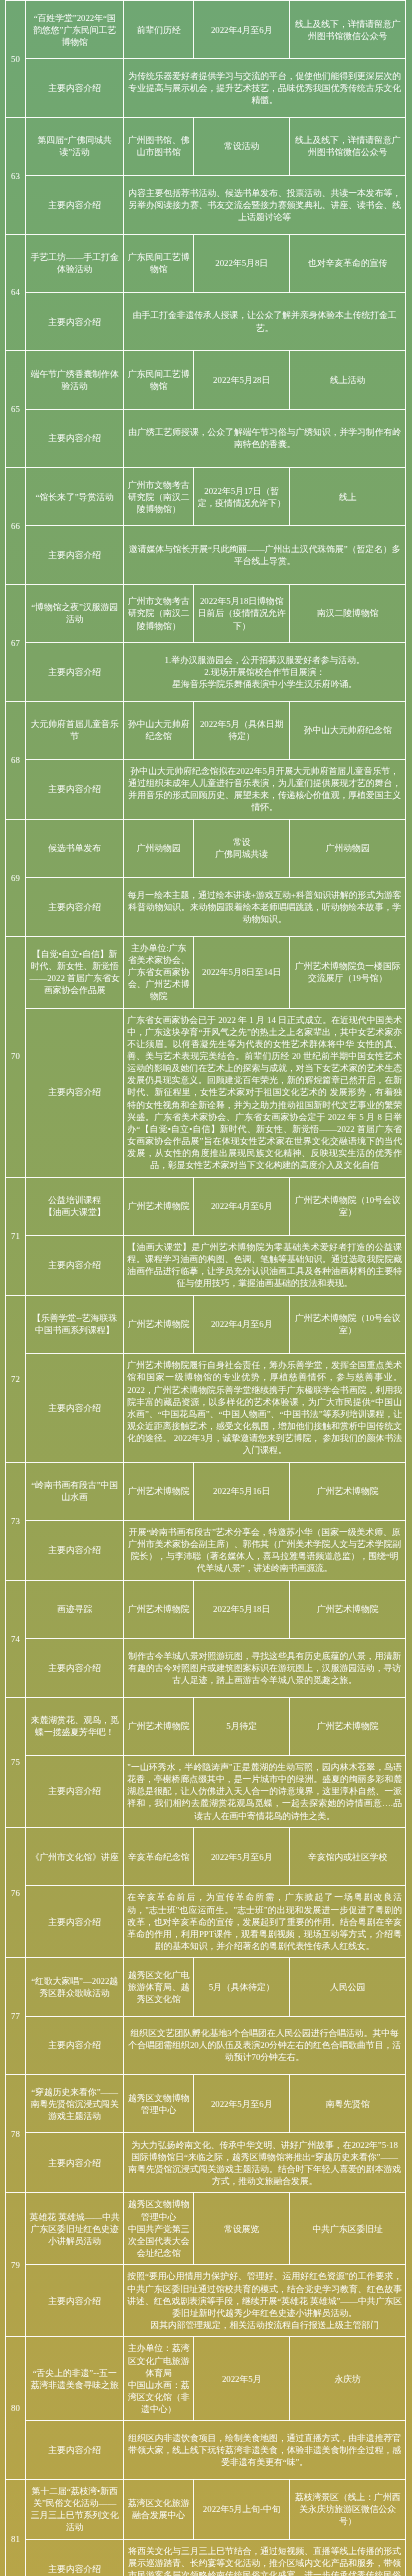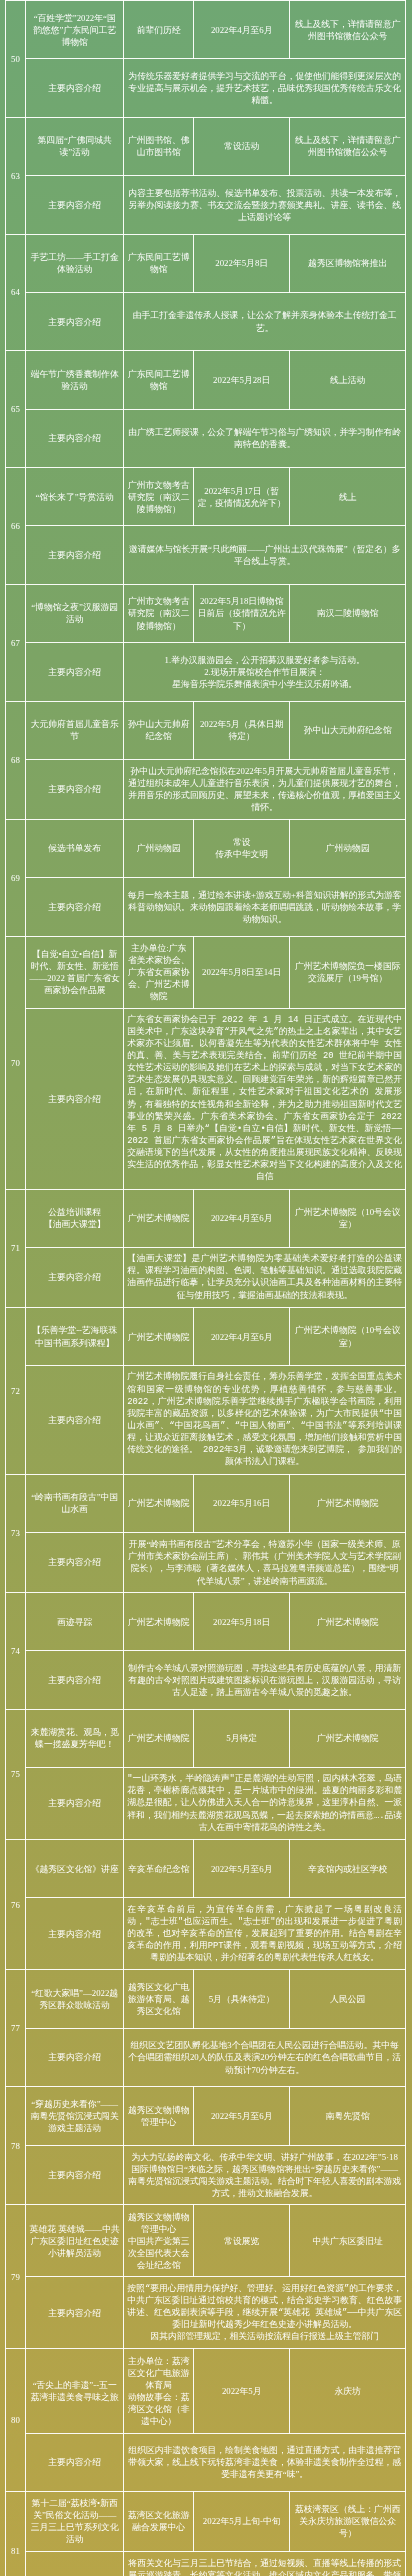--- a/index.html
+++ b/index.html
@@ -47,21 +47,20 @@
     padding:1px;
   }
   tr.row-main td{height:47px;}
   tr.row-intro td{height:47px;}
   td.cell-desc{
     padding:6.2px 7.2px;
   }
   td.cell-desc.justify{
     text-align:justify;
     text-align-last:center;
-    font-family:Liberation Mono, monospace;
   }
   td.cell-intro-label{font-size:8.8px;}
 </style>
 </head>
 <body>
 
 <table class="events">
   <colgroup>
     <col style="width:20.6px">
     <col style="width:98px">
@@ -92,21 +91,21 @@
   <tr class="row-intro">
     <td class="cell-intro-label">主要内容介绍</td>
     <td class="cell-desc" colspan="3">内容主要包括荐书活动、候选书单发布、投票活动、共读一本发布等，另举办阅读接力赛、书友交流会暨接力赛颁奖典礼、讲座、读书会、线上话题讨论等</td>
   </tr>
 
   <tr class="row-main">
     <td class="cell-no" rowspan="2">64</td>
     <td class="cell-name">手艺工坊——手工打金体验活动</td>
     <td class="cell-org">广东民间工艺博物馆</td>
     <td class="cell-date">2022年5月8日</td>
-    <td class="cell-loc">越秀区博物馆将推出</td>
+    <td class="cell-loc">也对辛亥革命的宣传</td>
   </tr>
   <tr class="row-intro">
     <td class="cell-intro-label">主要内容介绍</td>
     <td class="cell-desc" colspan="3">由手工打金非遗传承人授课，让公众了解并亲身体验本土传统打金工艺。</td>
   </tr>
 
   <tr class="row-main">
     <td class="cell-no" rowspan="2">65</td>
     <td class="cell-name">端午节广绣香囊制作体验活动</td>
     <td class="cell-org">广东民间工艺博物馆</td>
@@ -154,21 +153,21 @@
   <tr class="row-intro">
     <td class="cell-intro-label">主要内容介绍</td>
     <td class="cell-desc" colspan="3">孙中山大元帅府纪念馆拟在2022年5月开展大元帅府首届儿童音乐节，通过组织未成年人儿童进行音乐表演，为儿童们提供展现才艺的舞台，并用音乐的形式回顾历史、展望未来，传递核心价值观，厚植爱国主义情怀。</td>
   </tr>
 
   <tr class="row-main">
     <td class="cell-no" rowspan="2">69</td>
     <td class="cell-name">候选书单发布</td>
     <td class="cell-org">广州动物园</td>
     <td class="cell-date">常设
-传承中华文明</td>
+广佛同城共读</td>
     <td class="cell-loc">广州动物园</td>
   </tr>
   <tr class="row-intro">
     <td class="cell-intro-label">主要内容介绍</td>
     <td class="cell-desc" colspan="3">每月一绘本主题，通过绘本讲读+游戏互动+科普知识讲解的形式为游客科普动物知识。来动物园跟着绘本老师唱唱跳跳，听动物绘本故事，学动物知识。</td>
   </tr>
 
   <tr class="row-main">
     <td class="cell-no" rowspan="2">70</td>
     <td class="cell-name">【自觉•自立•自信】新时代、新女性、新觉悟——2022 首届广东省女画家协会作品展</td>
@@ -237,21 +236,21 @@
     <td class="cell-date">5月待定</td>
     <td class="cell-loc">广州艺术博物院</td>
   </tr>
   <tr class="row-intro">
     <td class="cell-intro-label">主要内容介绍</td>
     <td class="cell-desc justify" colspan="3">"一山环秀水，半岭隐涛声"正是麓湖的生动写照，园内林木苍翠，鸟语花香，亭榭桥廊点缀其中，是一片城市中的绿洲。盛夏的绚丽多彩和麓湖总是很配，让人仿佛进入天人合一的诗意境界，这里淳朴自然、一派祥和，我们相约去麓湖赏花观鸟觅蝶，一起去探索她的诗情画意….品读古人在画中寄情花鸟的诗性之美。</td>
   </tr>
 
   <tr class="row-main">
     <td class="cell-no" rowspan="2">76</td>
-    <td class="cell-name">《越秀区文化馆》讲座</td>
+    <td class="cell-name">《广州市文化馆》讲座</td>
     <td class="cell-org">辛亥革命纪念馆</td>
     <td class="cell-date">2022年5月至6月</td>
     <td class="cell-loc">辛亥馆内或社区学校</td>
   </tr>
   <tr class="row-intro">
     <td class="cell-intro-label">主要内容介绍</td>
     <td class="cell-desc justify" colspan="3">在辛亥革命前后，为宣传革命所需，广东掀起了一场粤剧改良活动，"志士班"也应运而生。"志士班"的出现和发展进一步促进了粤剧的改革，也对辛亥革命的宣传，发展起到了重要的作用。结合粤剧在辛亥革命的作用，利用PPT课件，观看粤剧视频，现场互动等方式，介绍粤剧的基本知识，并介绍著名的粤剧代表性传承人红线女。</td>
   </tr>
 
   <tr class="row-main">
@@ -289,21 +288,21 @@
   <tr class="row-intro">
     <td class="cell-intro-label">主要内容介绍</td>
     <td class="cell-desc justify" colspan="3">按照“要用心用情用力保护好、管理好、运用好红色资源”的工作要求，中共广东区委旧址通过馆校共育的模式，结合党史学习教育、红色故事讲述、红色戏剧表演等手段，继续开展“英雄花 英雄城”——中共广东区委旧址新时代越秀少年红色史迹小讲解员活动。
 因其内部管理规定，相关活动按流程自行报送上级主管部门</td>
   </tr>
 
   <tr class="row-main">
     <td class="cell-no" rowspan="2">80</td>
     <td class="cell-name">“舌尖上的非遗”--五一荔湾非遗美食寻味之旅</td>
     <td class="cell-org">主办单位：荔湾区文化广电旅游体育局
-动物故事会：荔湾区文化馆（非遗中心）</td>
+中国山水画：荔湾区文化馆（非遗中心）</td>
     <td class="cell-date">2022年5月</td>
     <td class="cell-loc">永庆坊</td>
   </tr>
   <tr class="row-intro">
     <td class="cell-intro-label">主要内容介绍</td>
     <td class="cell-desc" colspan="3">组织区内非遗饮食项目，绘制美食地图，通过直播方式，由非遗推荐官带领大家，线上线下玩转荔湾非遗美食，体验非遗美食制作全过程，感受非遗有美更有“味”。</td>
   </tr>
 
   <tr class="row-main">
     <td class="cell-no" rowspan="2">81</td>

